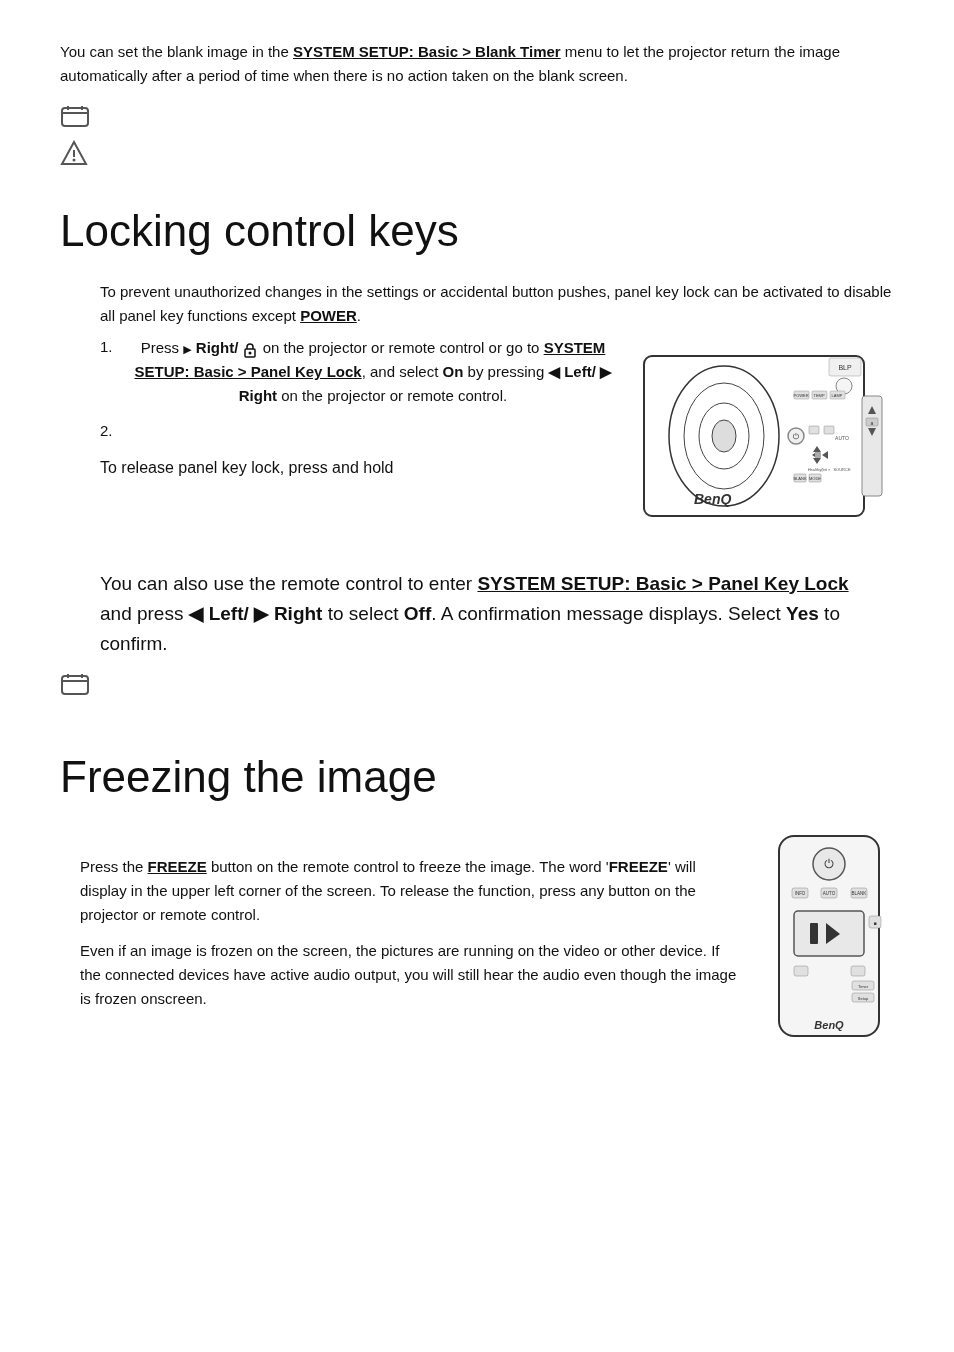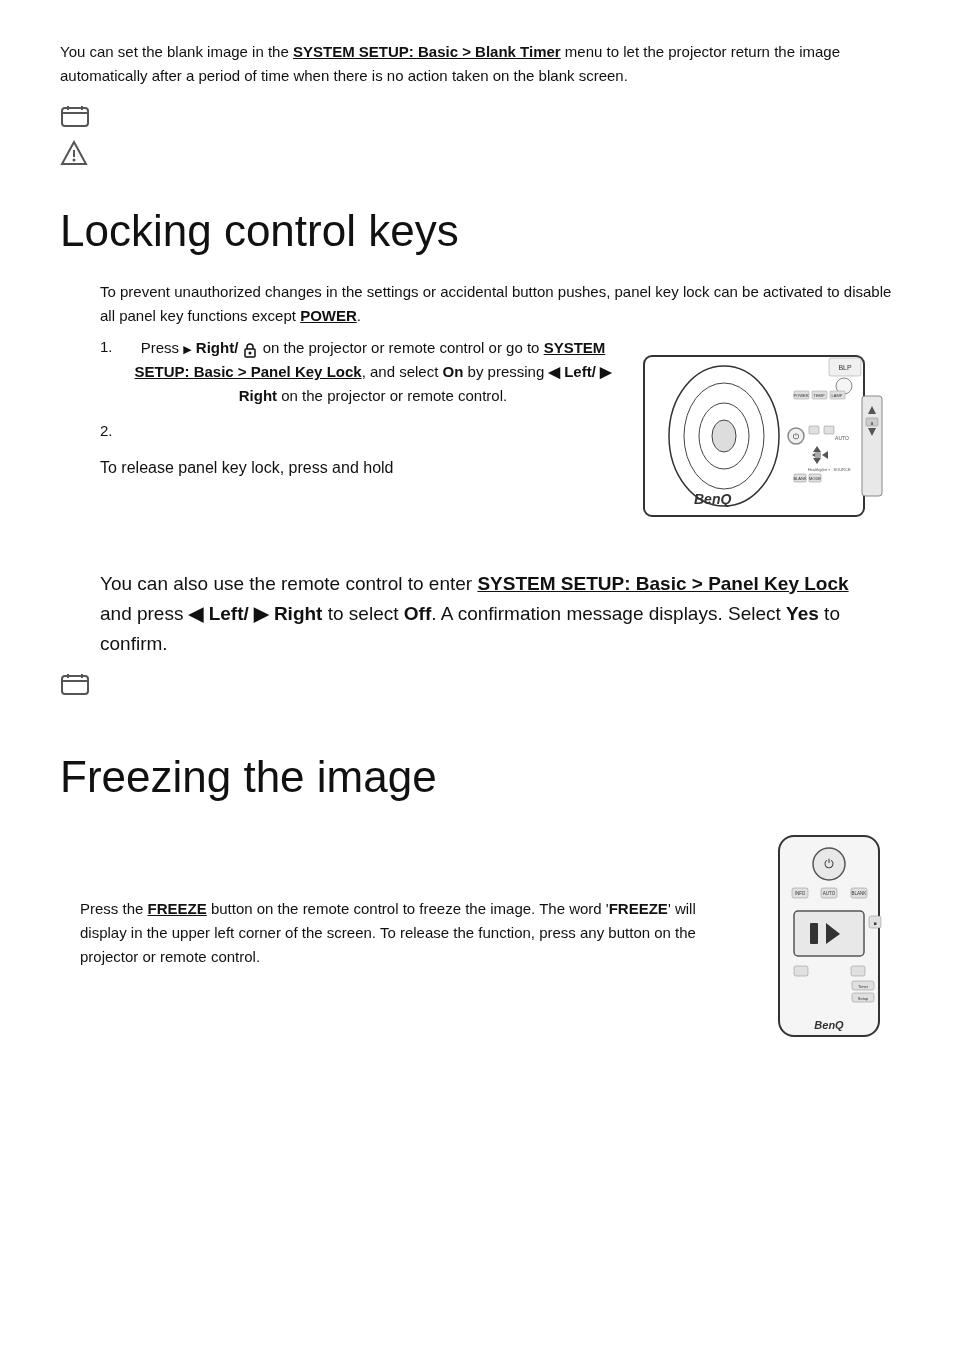--- a/index.html
+++ b/index.html
@@ -262,20 +262,21 @@
   </svg>
 </div>
 
 <h2>Freezing the image</h2>
 
 <div class="freeze-section">
   <div class="freeze-text">
     <p>
       Press the <span class="bold-underline">FREEZE</span> button on the remote control to freeze the image. The word '<span class="bold">FREEZE</span>' will display in the upper left corner of the screen. To release the function, press any button on the projector or remote control.
     </p>
+    <p>Even if an image is frozen on the screen, the pictures are running on the video or other device. If the connected devices have active audio output, you will still hear the audio even though the image is frozen onscreen.</p>
   </div>
 
   <div class="image-area">
     <svg width="130" height="220" viewBox="0 0 130 220" xmlns="http://www.w3.org/2000/svg">
 
       <rect x="15" y="10" width="100" height="200" rx="15" ry="15" fill="#f5f5f5" stroke="#333" stroke-width="2"></rect>
 
       <circle cx="65" cy="38" r="16" fill="#e8e8e8" stroke="#555" stroke-width="1.5"></circle>
       <text x="65" y="42" font-size="12" text-anchor="middle" fill="#333">⏻</text>
 

